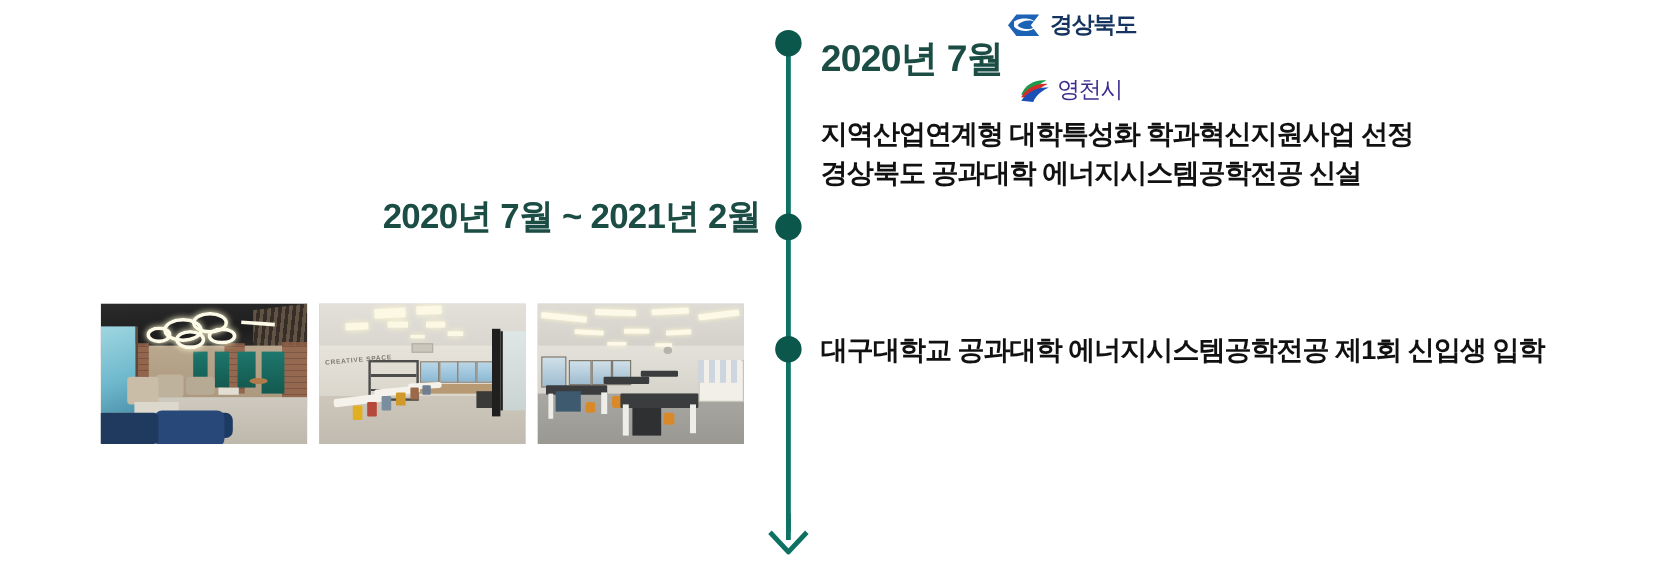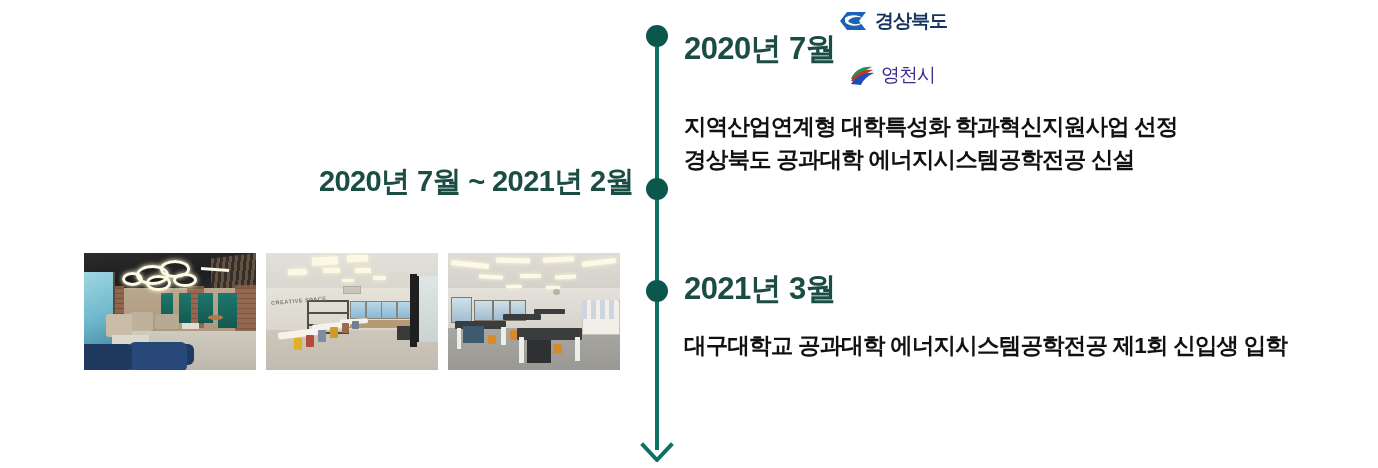--- a/index.html
+++ b/index.html
@@ -68,21 +68,21 @@
     line-height: 1.25;
   }
   .body-line {
     font-size: 22.5px;
     font-weight: bold;
     color: #111111;
     letter-spacing: -0.8px;
     line-height: 1.45;
     white-space: nowrap;
   }
-  .body-block { margin-top: 21px; }
+  .body-block { margin-top: 6px; }
 
   
   .logos {
     display: flex;
     align-items: center;
     gap: 28px;
     padding-bottom: 2px;
     flex-direction: column;
   }
   .logo {
@@ -538,19 +538,18 @@
       <div class="p3-bench p3-b1"></div>
       <div class="p3-leg p3-l1"></div>
       <div class="p3-leg p3-l2"></div>
       <div class="p3-panel-dark"></div>
       <div class="p3-stool p3-st3"></div>
     </div>
 
   </div>
 
   <div class="entry-right entry-3">
-    <div class="headline">2021년 3월</div>
     <div class="body-block">
       <div class="body-line">대구대학교 공과대학 에너지시스템공학전공 제1회 신입생 입학</div>
     </div>
   </div>
 
 </div>
 
 </body></html>

